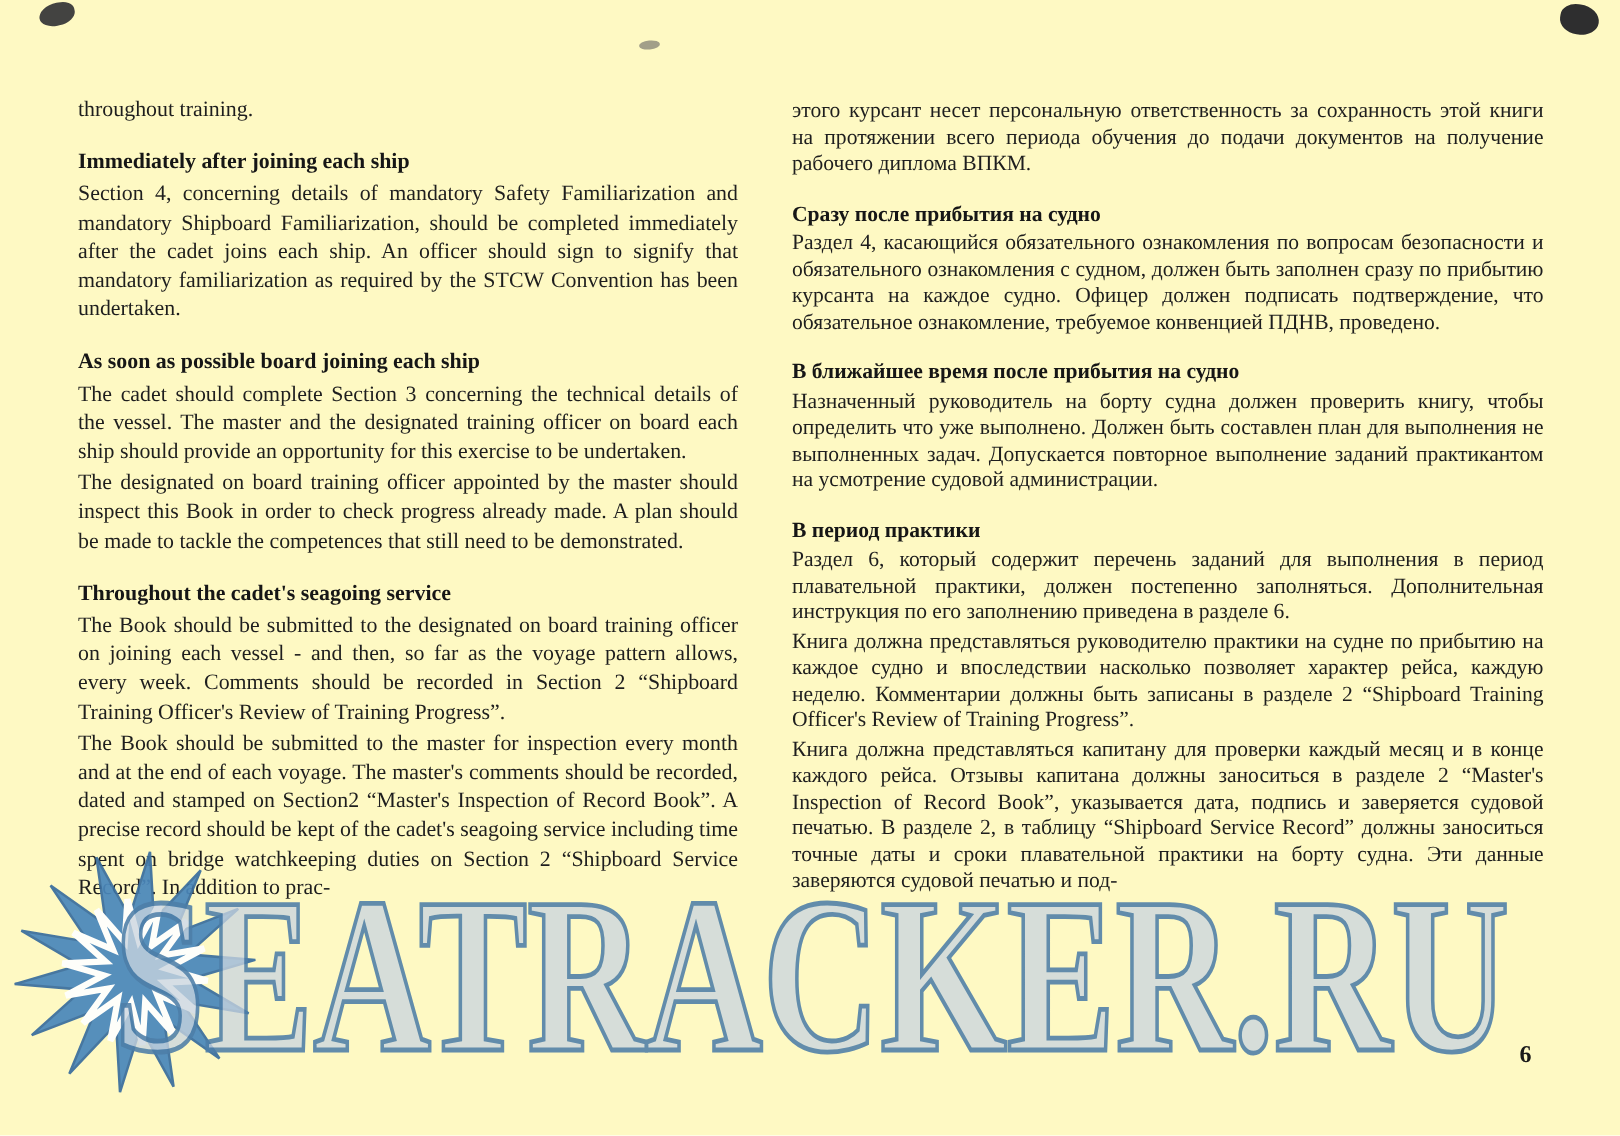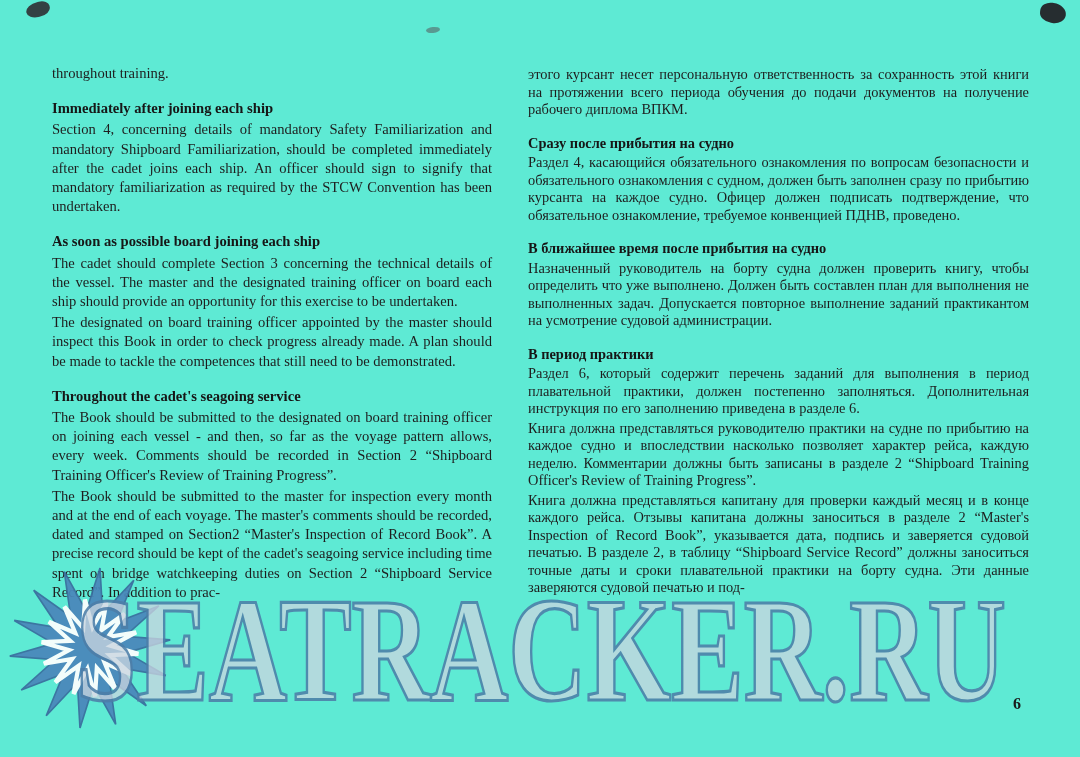--- a/index.html
+++ b/index.html
@@ -1,17 +1,17 @@
 <!DOCTYPE html>
 <html><head>
 <meta charset="utf-8">
 <style>
   html,body{margin:0;padding:0;background:#ffffff;}
   .page{
-    position:relative;width:1080px;height:757px;background:#5eead4;overflow:hidden;
+    position:relative;width:1080px;height:757px;background:#fef9c3;overflow:hidden;
     font-family:"Liberation Serif","DejaVu Serif",serif;color:#1e1e1e;
   }
   .col{position:absolute;text-align:justify;z-index:1;}
   .col p{margin:0 0 2px 0;}
   .col h3{margin:16px 0 2px 0;font-size:inherit;font-weight:bold;color:#161616;}
   .col-left{left:52px;top:64px;width:440px;font-size:14.6px;line-height:19.2px;}
   .col-right{left:528px;top:66px;width:501px;font-size:14.4px;line-height:17.5px;font-family:Liberation Serif, serif;}
   .artifact{position:absolute;z-index:3;}
   .a1{left:26px;top:2px;width:24px;height:15px;background:#2f2f33;border-radius:55% 40% 50% 45%;transform:rotate(-12deg);opacity:.9;}
   .a2{left:1040px;top:3px;width:26px;height:20px;background:#232327;border-radius:45% 55% 50% 50%;transform:rotate(8deg);opacity:.95;}

